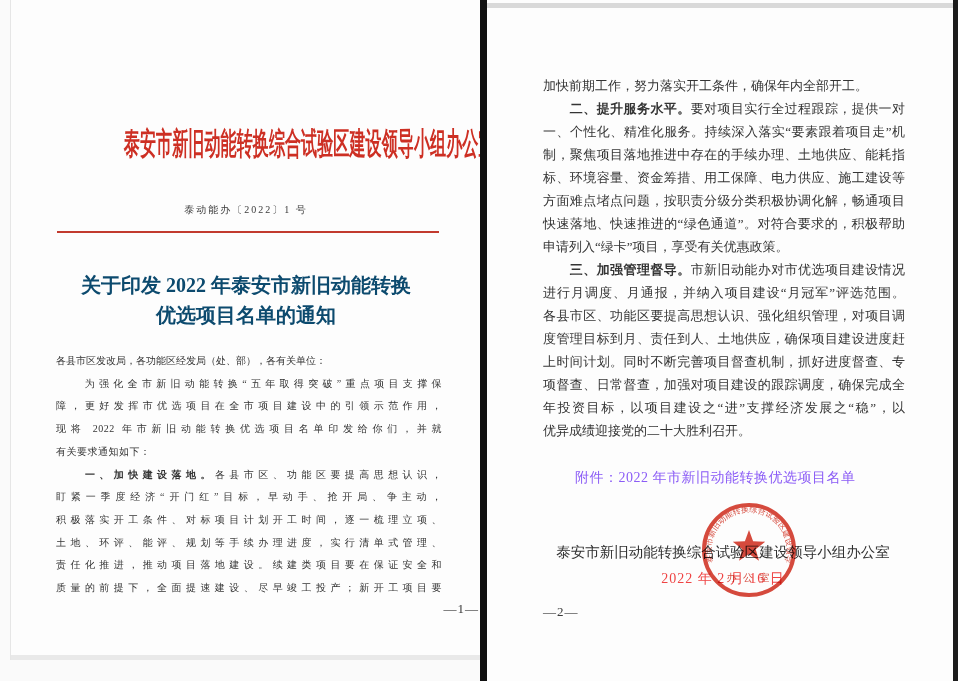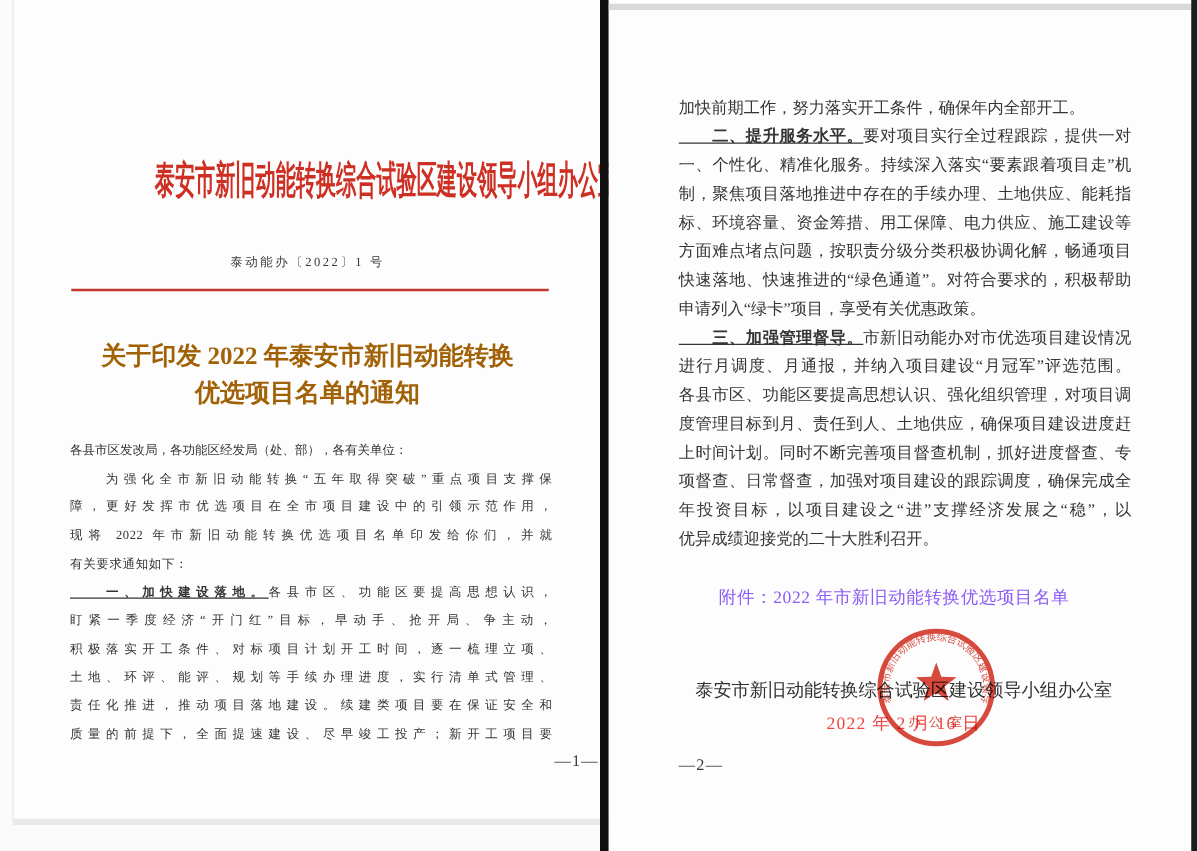--- a/index.html
+++ b/index.html
@@ -21,32 +21,32 @@
     font-weight:bold; font-size:31px; line-height:36px; color:#cd2f23;
     white-space:nowrap; transform:scaleX(0.52); transform-origin:50% 50%;
   }
   .doc-number {
     position:absolute; top:203px; left:0; width:470px; text-align:center;
     font-size:10px; color:#3a3a3a; letter-spacing:2px;
   }
   .red-rule { position:absolute; top:231px; left:46px; width:382px; height:2px; background:#c23a2e; }
   .doc-title {
     position:absolute; top:270px; left:0; width:470px; text-align:center;
-    font-weight:bold; font-size:20px; line-height:30px; color:#a16207;
+    font-weight:bold; font-size:20px; line-height:30px; color:#0c4a6e;
   }
 
   .body-block { position:absolute; color:#343434; }
   #body1 { top:350px; left:45px; width:386px; }
   #body2 { top:74px;  left:56px; width:362px; }
   .line { text-align:justify; text-align-last:justify; }
   .line.end { text-align-last:left; }
   #body1 .line { font-size:10px; line-height:22.7px; letter-spacing:0.5px; }
   #body1 .line.tight { letter-spacing:0; }
   #body2 .line { font-size:13px; line-height:23px; letter-spacing:0; }
-  .lead { font-weight:bold; font-family:"Liberation Sans","DejaVu Sans",sans-serif;text-decoration:underline; }
+  .lead { font-weight:bold; font-family:"Liberation Sans","DejaVu Sans",sans-serif; }
 
   .pagenum { position:absolute; font-size:13px; color:#3a3a3a; letter-spacing:1px; }
   .pn1 { top:601px; right:40px; }
   .pn2 { top:604px; left:56px; }
 
   .attachment { position:absolute; top:469px; left:88px; font-size:14px; color:#8b5cf6; letter-spacing:0.5px; }
   .signer { position:absolute; top:543px; left:26px; width:420px; text-align:center; font-size:14.5px; color:#303030; }
   .sign-date { position:absolute; top:570px; left:26px; width:420px; text-align:center; font-size:14px; color:#ef4444; letter-spacing:1px; }
 
   .seal { position:absolute; left:192px; top:480px; width:140px; height:140px; mix-blend-mode:multiply; opacity:0.92; }

